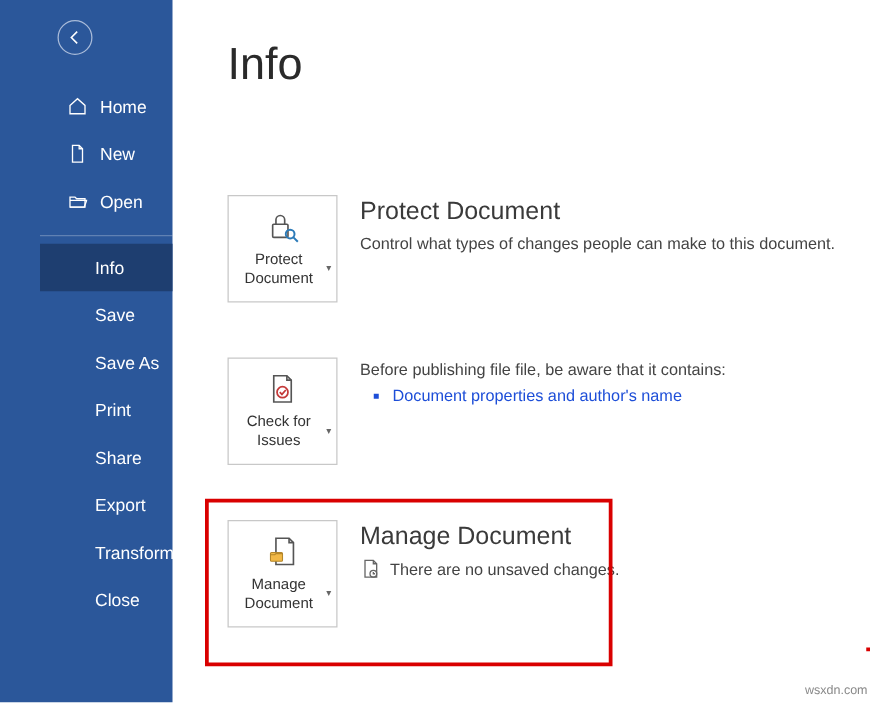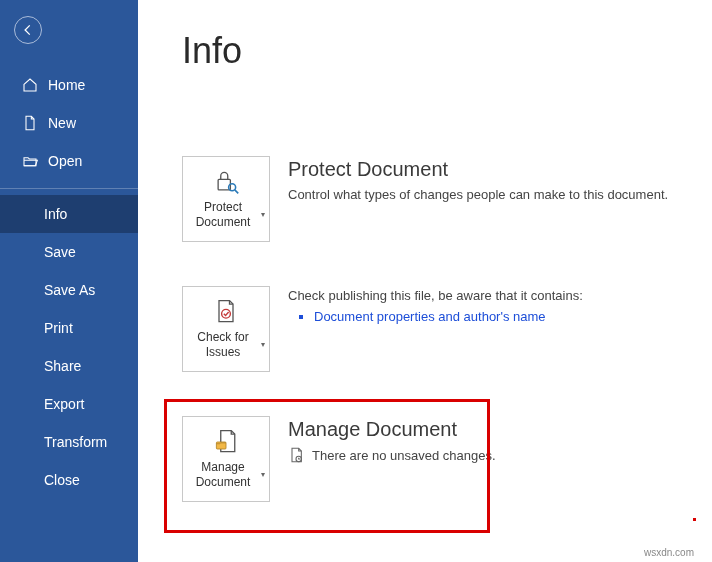--- a/index.html
+++ b/index.html
@@ -13,20 +13,21 @@
     display: flex;
   }
   .sidebar {
     width: 138px;
     height: 100%;
     background: #2b579a;
     color: #fff;
     display: flex;
     flex-direction: column;
     padding-top: 16px;
+    padding-left: 32px;
   }
   .back-circle {
     width: 28px;
     height: 28px;
     border: 1.5px solid #a9bbd9;
     border-radius: 50%;
     margin-left: 14px;
     margin-bottom: 22px;
     display: flex;
     align-items: center;
@@ -229,21 +230,21 @@
         <path d="M20 3 V7 H24" fill="none" stroke="#555" stroke-width="1.5"></path>
         <circle cx="16" cy="18" r="5" fill="none" stroke="#c43a3a" stroke-width="1.6"></circle>
         <path d="M13.5 18 L15.5 20 L19 16" fill="none" stroke="#c43a3a" stroke-width="1.6"></path>
       </svg>
       <div class="card-label">
         <span>Check for Issues</span>
         <span class="chev">▾</span>
       </div>
     </div>
     <div class="section-body">
-      <div class="section-desc">Check publishing this file, be aware that it contains:</div>
+      <div class="section-desc">Before publishing file file, be aware that it contains:</div>
       <ul class="section-list">
         <li>Document properties and author's name</li>
       </ul>
     </div>
   </div>
 
   <div class="section">
     <div class="card">
       <svg width="28" height="28" viewBox="0 0 32 32">
         <path d="M10 3 H22 L26 7 V27 H10 Z" fill="none" stroke="#555" stroke-width="1.5"></path>

